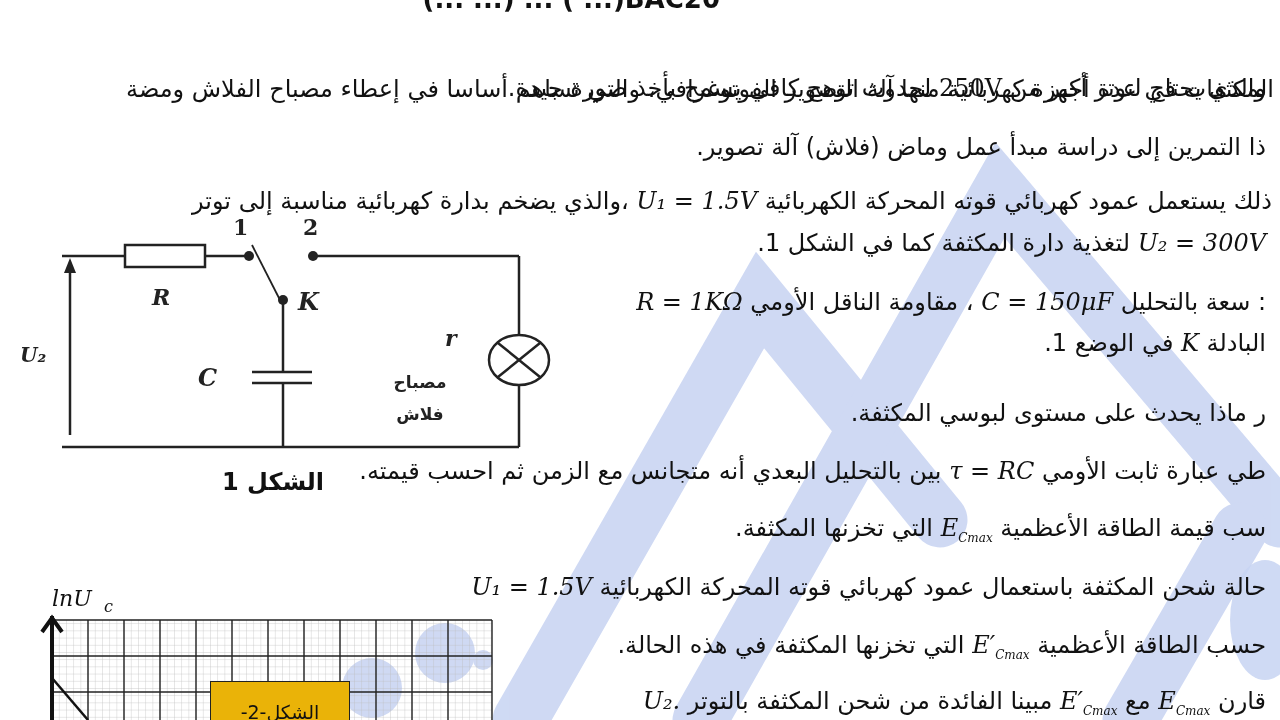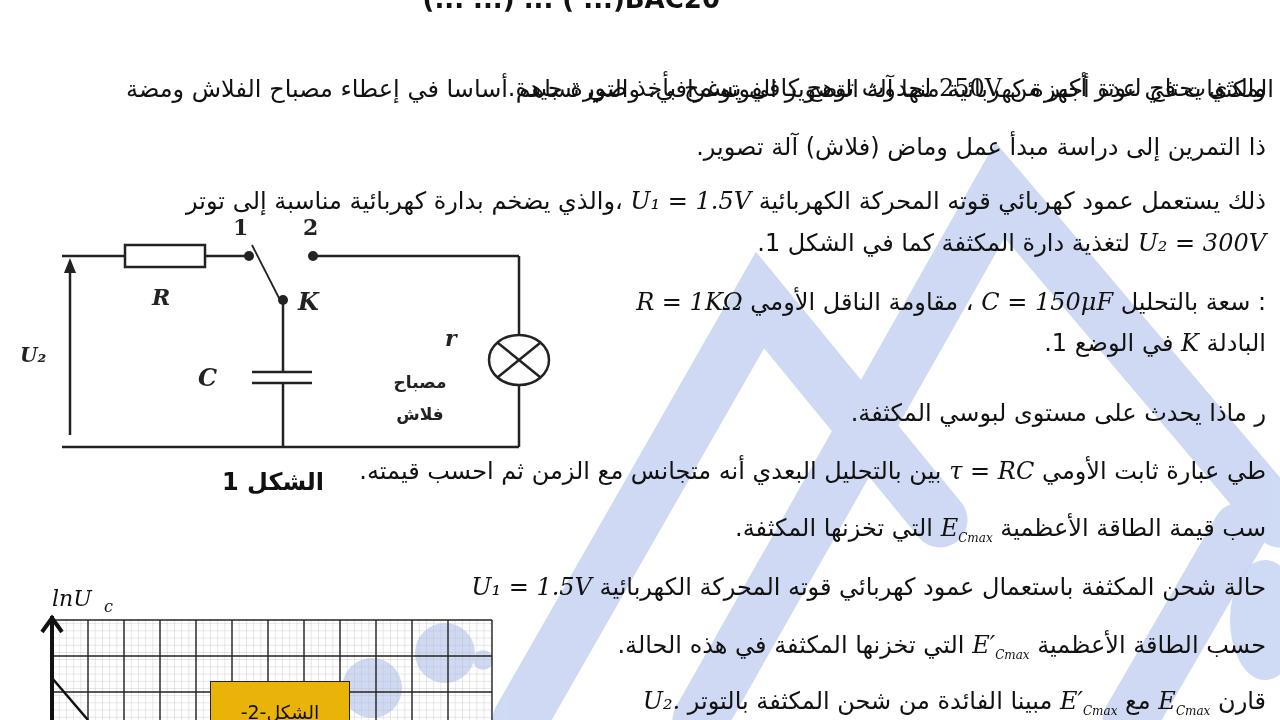--- a/index.html
+++ b/index.html
@@ -52,21 +52,21 @@
 
 <div class="line" style="right:6px; top:27px;margin-top:47px;">المكثفات في عدة أجهزة كهربائية منها آلة التصوير الفوتوغرافي، والتي تساهم أساسا في إعطاء مصباح الفلاش ومضة</div>
 <div class="line" style="right:14px; top:73px;">
   <span>والذي يحتاج لتوتر أكبر من</span>
   <span class="math num">250V</span>
   <span>لحدوث توهج كافي يسمح بأخذ صورة جيدة.</span>
 </div>
 
 <div class="line" style="right:14px; top:132px;">ذا التمرين إلى دراسة مبدأ عمل وماض (فلاش) آلة تصوير.</div>
 
-<div class="line" style="right:14px; top:186px;">
+<div class="line" style="right:8px; top:186px;">
   <span>ذلك يستعمل عمود كهربائي قوته المحركة الكهربائية</span>
   <span class="math">U₁ = 1.5V</span>
   <span>،والذي يضخم بدارة كهربائية مناسبة إلى توتر</span>
 </div>
 <div class="line" style="right:14px; top:228px;">
   <span class="math">U₂ = 300V</span>
   <span>لتغذية دارة المكثفة كما في الشكل 1.</span>
 </div>
 
 <div class="line" style="right:14px; top:287px;">

